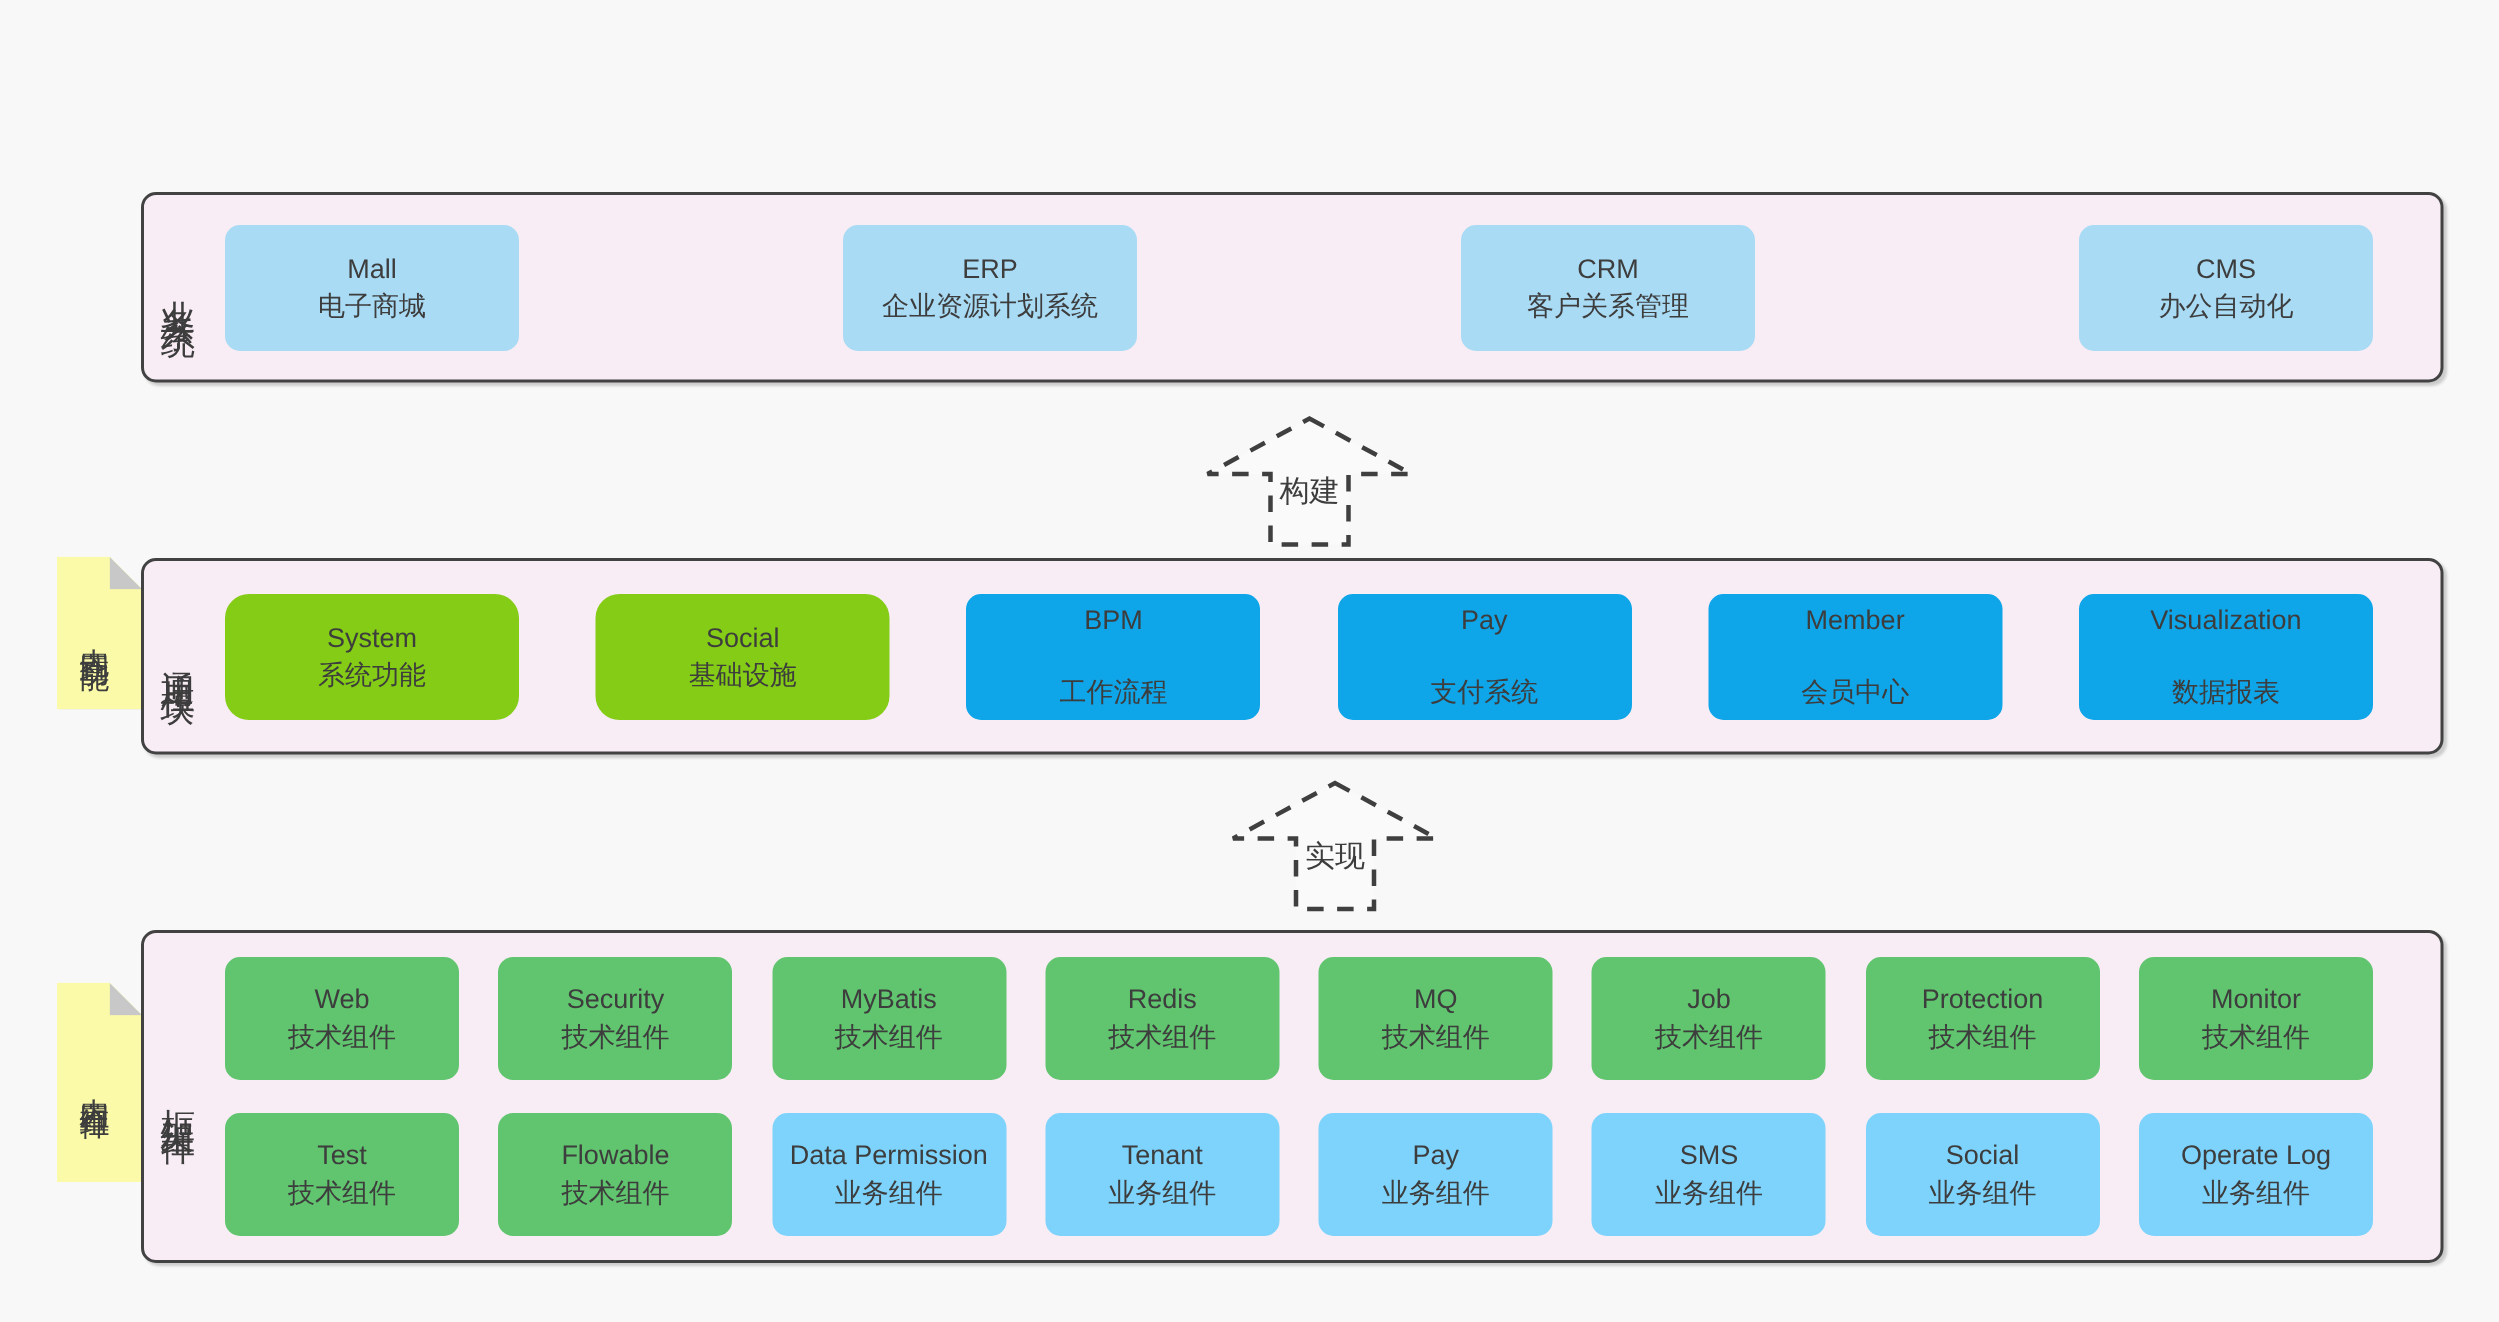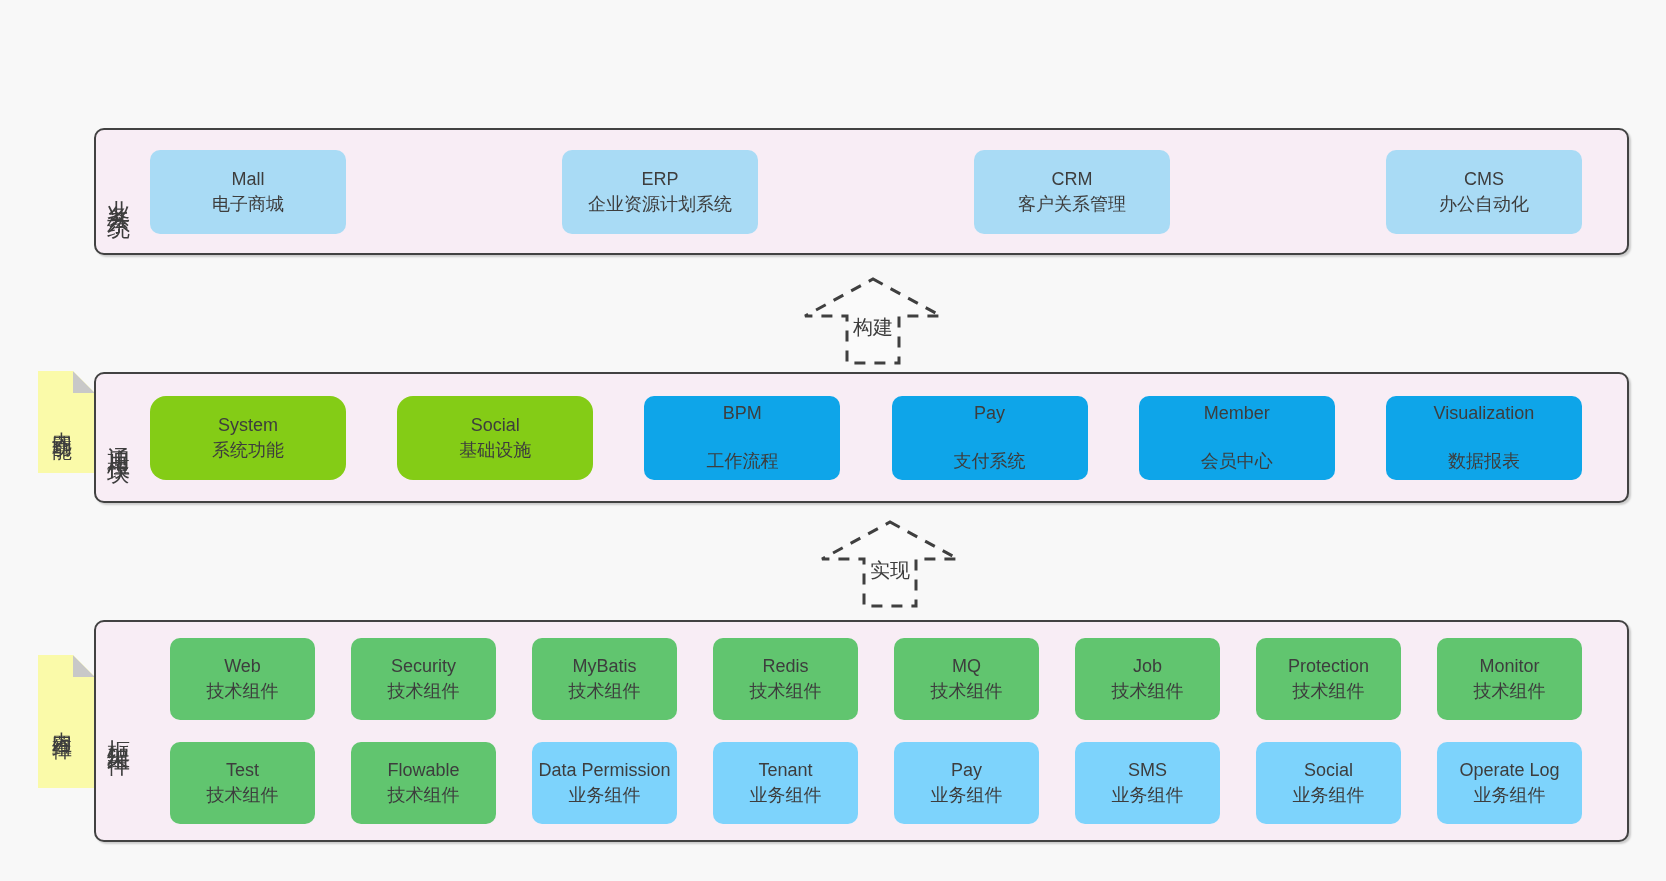--- a/index.html
+++ b/index.html
@@ -35,21 +35,21 @@
   .container.modules .row{height:100%;}
   .container.components{padding-top:16px;}
   .container.components .row{margin-bottom:22px;}
   .box{
     border-radius:10px;display:flex;flex-direction:column;
     align-items:center;justify-content:center;text-align:left;
     font-size:18px;line-height:25px;color:#3d3d3d;
     box-sizing:border-box;
   }
   .box.w6{width:196px;height:84px;}
-  .box.w8{width:145px;height:82px;margin-left:20px;}
+  .box.w8{width:156px;height:82px;}
   .box.blue{background:#a9dbf5;}
   .box.red{background:#84cc16;border-radius:16px;}
   .box.pink{background:#0ea5e9;gap:23px;}
   .box.green{background:#61c56f;}
   .box.lightgreen{background:#7dd3fc;}
   
   .note{
     position:absolute;left:38px;width:57px;background:#fafaa9;
     box-shadow:2px 2px 2px rgba(0,0,0,0.15);
     clip-path:polygon(0 0,calc(100% - 22px) 0,100% 22px,100% 100%,0 100%);

